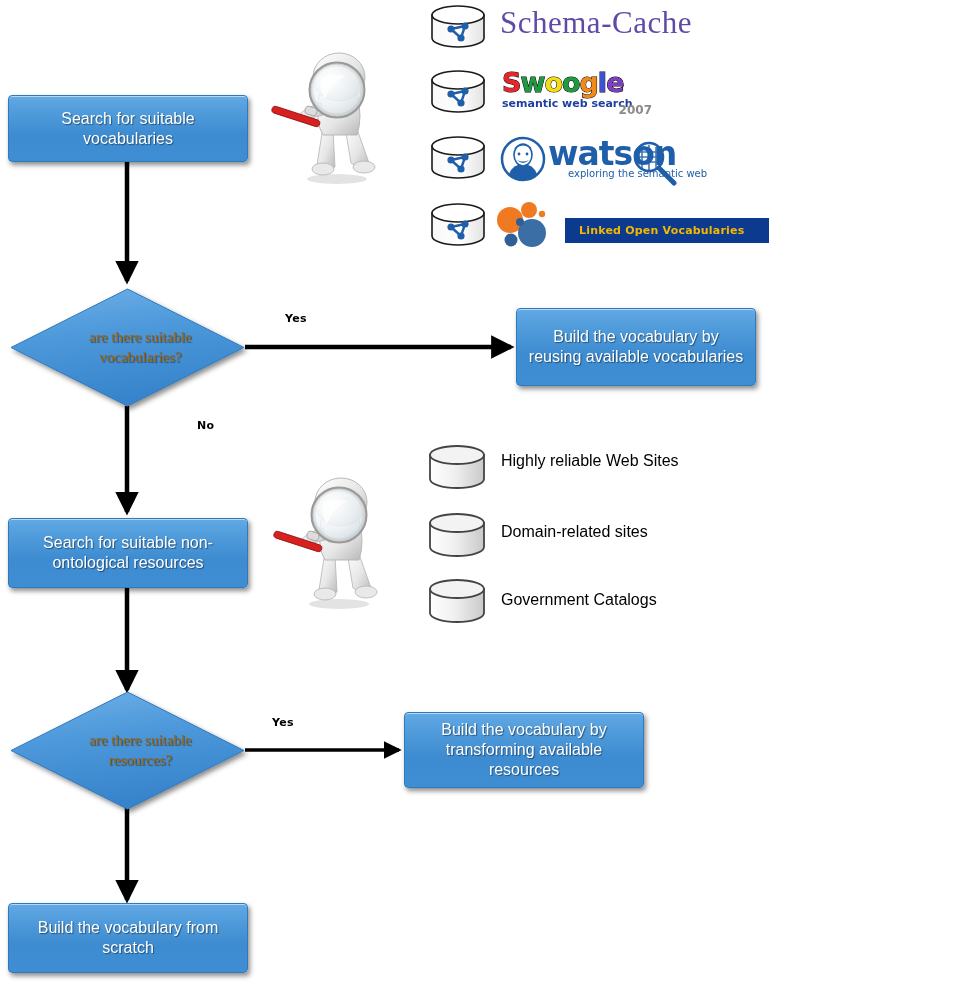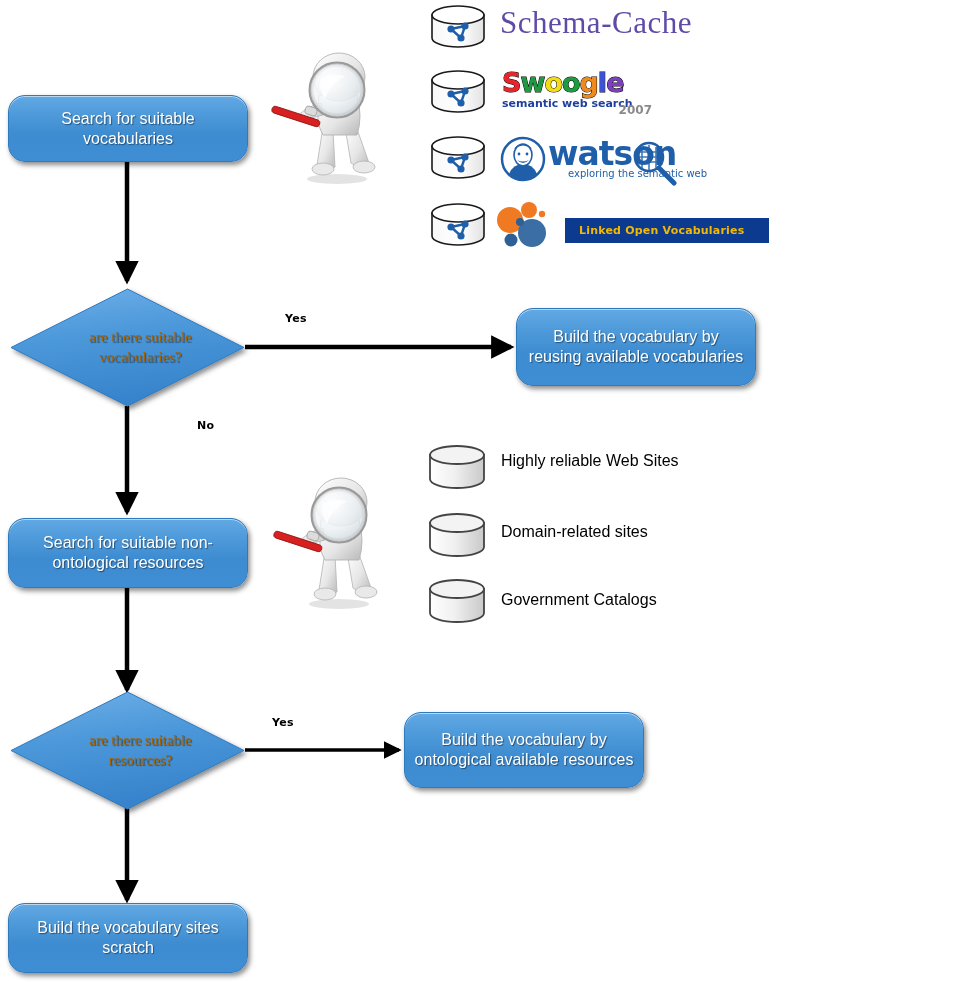--- a/index.html
+++ b/index.html
@@ -5,21 +5,21 @@
   html,body{margin:0;padding:0;background:#ffffff;}
   body{
     font-family:"Liberation Sans", sans-serif;
     width:960px;height:982px;position:relative;overflow:hidden;
   }
   #canvas{position:absolute;left:0;top:0;width:960px;height:982px;}
 
   
   .proc{
     position:absolute;
-    border-radius:17px;
+    border-radius:4px;
     background:linear-gradient(to bottom,#62a9e4 0%,#4e9ada 28%,#3d8bd0 60%,#3f8ed4 100%);
     border:1px solid #2f79bd;
     box-shadow:2px 3px 5px rgba(0,0,0,.45), inset 0 1px 0 rgba(255,255,255,.55);
     display:flex;align-items:center;justify-content:center;
     text-align:center;
     color:#ffffff;
     font-size:16px;
     line-height:1.25;
     text-shadow:1px 1px 1px rgba(0,0,0,.45);
     box-sizing:border-box;
@@ -140,23 +140,23 @@
   <div class="edge-label" style="left:285px;top:312px;">Yes</div>
   <div class="edge-label" style="left:168px;top:419px;margin-left:29px;">No</div>
   <div class="edge-label" style="left:272px;top:716px;">Yes</div>
 
   <div class="proc" style="left:8px;top:95px;width:240px;height:67px;">Search for suitable vocabularies</div>
 
   <div class="proc" style="left:8px;top:518px;width:240px;height:70px;">Search for suitable non-ontological resources</div>
 
   <div class="proc" style="left:516px;top:308px;width:240px;height:78px;">Build the vocabulary by reusing available vocabularies</div>
 
-  <div class="proc" style="left:404px;top:712px;width:240px;height:76px;">Build the vocabulary by ontological available resources</div>
-
-  <div class="proc" style="left:8px;top:903px;width:240px;height:70px;">Build the vocabulary sites scratch</div>
+  <div class="proc" style="left:404px;top:712px;width:240px;height:76px;">Build the vocabulary by transforming available resources</div>
+
+  <div class="proc" style="left:8px;top:903px;width:240px;height:70px;">Build the vocabulary from scratch</div>
 
   <div class="diamond-wrap" style="left:10px;top:288px;width:235px;height:119px;">
     <svg width="235" height="119" viewBox="0 0 235 119">
       <defs>
         <linearGradient id="dg1" x1="0" y1="0" x2="0.25" y2="1">
           <stop offset="0%" stop-color="#6fb0e8"></stop>
           <stop offset="45%" stop-color="#4c98da"></stop>
           <stop offset="100%" stop-color="#3784cc"></stop>
         </linearGradient>
         <filter id="ds1" x="-30%" y="-30%" width="180%" height="180%">

